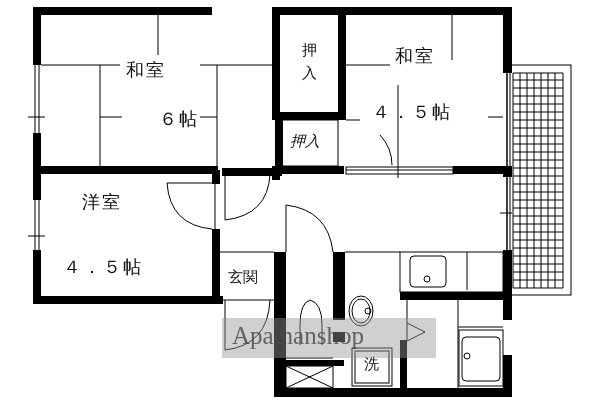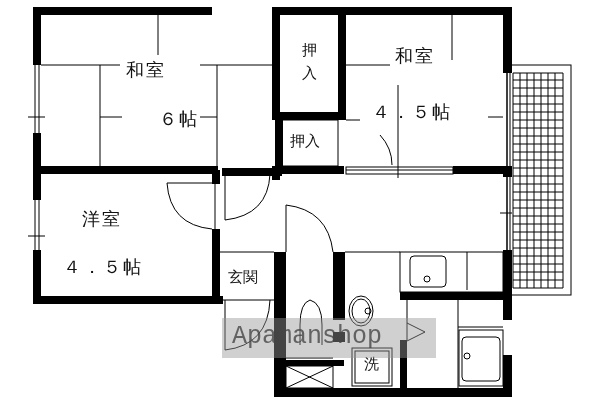--- a/index.html
+++ b/index.html
@@ -2,21 +2,21 @@
 <html><head>
 <meta charset="utf-8">
 <style>
   html, body { margin: 0; padding: 0; background: #ffffff; }
   body { width: 600px; height: 400px; overflow: hidden; position: relative; font-family: "DejaVu Sans", sans-serif; }
   #plan { position: absolute; left: 0; top: 0; width: 600px; height: 400px; }
   .lbl { position: absolute; color: #111; white-space: nowrap; line-height: 1; }
   .big { font-size: 18px; letter-spacing: 2px; }
   .small { font-size: 15px; }
   .watermark { position: absolute; left: 222px; top: 318px; width: 214px; height: 40px; background: rgba(150,150,150,0.45); }
-  .wm-text { position: absolute; left: 232px; top: 322px; font-size: 25px; color: rgba(70,70,70,0.8); font-family: Liberation Mono, monospace; }
+  .wm-text { position: absolute; left: 232px; top: 322px; font-size: 25px; color: rgba(70,70,70,0.8); font-family: Liberation Serif, serif; }
 </style>
 </head>
 <body>
 
 <svg id="plan" viewBox="0 0 600 400" xmlns="http://www.w3.org/2000/svg">
   <g fill="#000">
 
     <rect x="33" y="7" width="179" height="8"></rect>
     <rect x="272" y="7" width="240" height="8"></rect>
 
@@ -172,24 +172,24 @@
       <line x1="563" y1="73" x2="563" y2="288"></line>
   </g>
 </svg>
 
 <div class="lbl big" style="left:126px;top:61px;">和室</div>
 <div class="lbl big" style="left:135px;top:110px;margin-left:24px;">６帖</div>
 
 <div class="lbl big" style="left:395px;top:47px;">和室</div>
 <div class="lbl big" style="left:372px;top:103px;">４．５帖</div>
 
-<div class="lbl big" style="left:82px;top:210px;">洋室</div>
+<div class="lbl big" style="left:82px;top:193px;">洋室</div>
 <div class="lbl big" style="left:63px;top:258px;">４．５帖</div>
 
 <div class="lbl small" style="left:302px;top:43px;">押</div>
 <div class="lbl small" style="left:302px;top:66px;">入</div>
-<div class="lbl small" style="left:290px;top:134px;">押入</div>
+<div class="lbl small" style="left:290px;top:134px;font-style:italic;">押入</div>
 
 <div class="lbl small" style="left:228px;top:270px;text-align:center;">玄関</div>
 <div class="lbl small" style="left:364px;top:357px;">洗</div>
 
 <div class="watermark"></div>
 <div class="wm-text">Apamanshop</div>
 
 </body></html>

